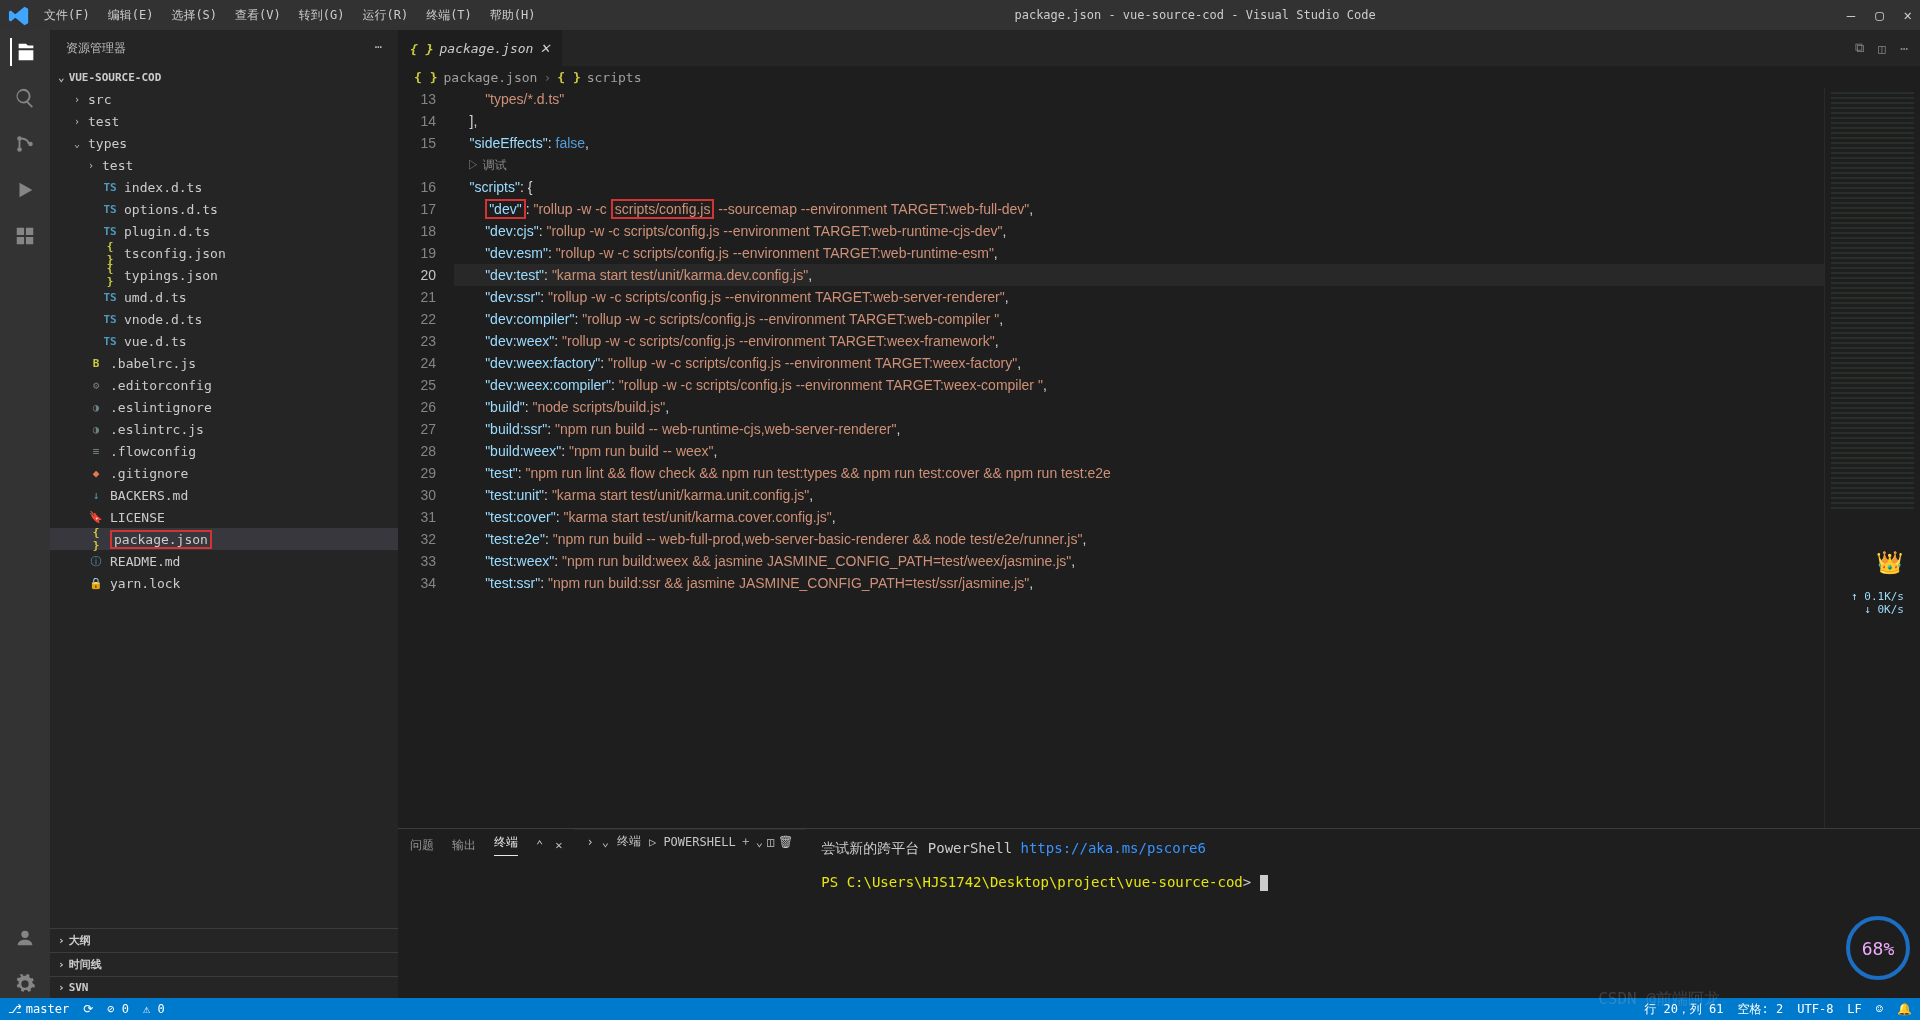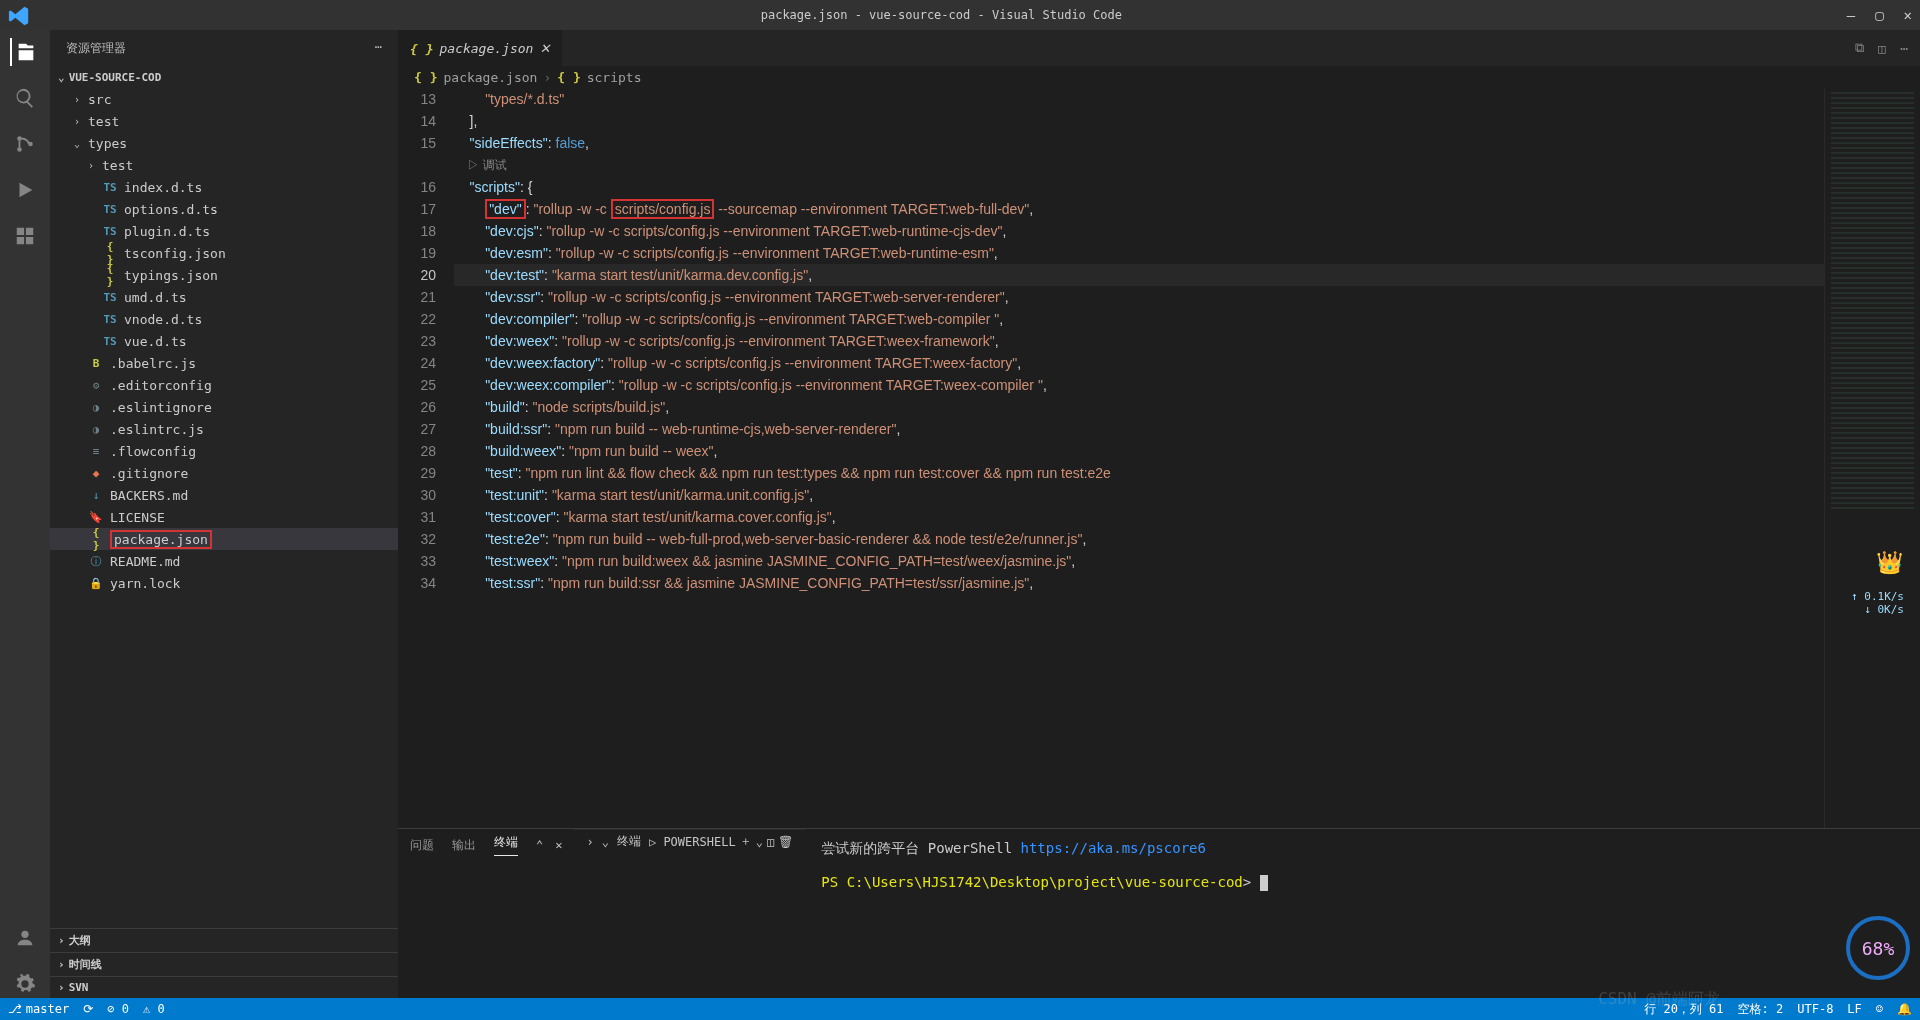--- a/index.html
+++ b/index.html
@@ -74,20 +74,30 @@
 .watermark { position: absolute; right: 200px; bottom: 10px; color: rgba(200,200,200,0.2); font-size: 16px; }
 svg { width: 22px; height: 22px; fill: currentColor; }
 </style>
 </head>
 <body>
 
 <div class="titlebar">
   <span class="logo"><svg viewBox="0 0 24 24">
         <path fill="#3ea6ff" d="M18 2l4 2v16l-4 2-10-8L3 18l-2-1V7l2-1 5 4 10-8z"></path>
       </svg></span>
+  <div class="menu">
+      <span class="menu-item">文件(F)</span>
+      <span class="menu-item">编辑(E)</span>
+      <span class="menu-item">选择(S)</span>
+      <span class="menu-item">查看(V)</span>
+      <span class="menu-item">转到(G)</span>
+      <span class="menu-item">运行(R)</span>
+      <span class="menu-item">终端(T)</span>
+      <span class="menu-item">帮助(H)</span>
+    </div>
   <div class="title-center">package.json - vue-source-cod - Visual Studio Code</div>
   <div class="window-controls">
     <span>—</span>
     <span>▢</span>
     <span>✕</span>
   </div>
 </div>
 
 <div class="main">
   <div class="activity-bar">

